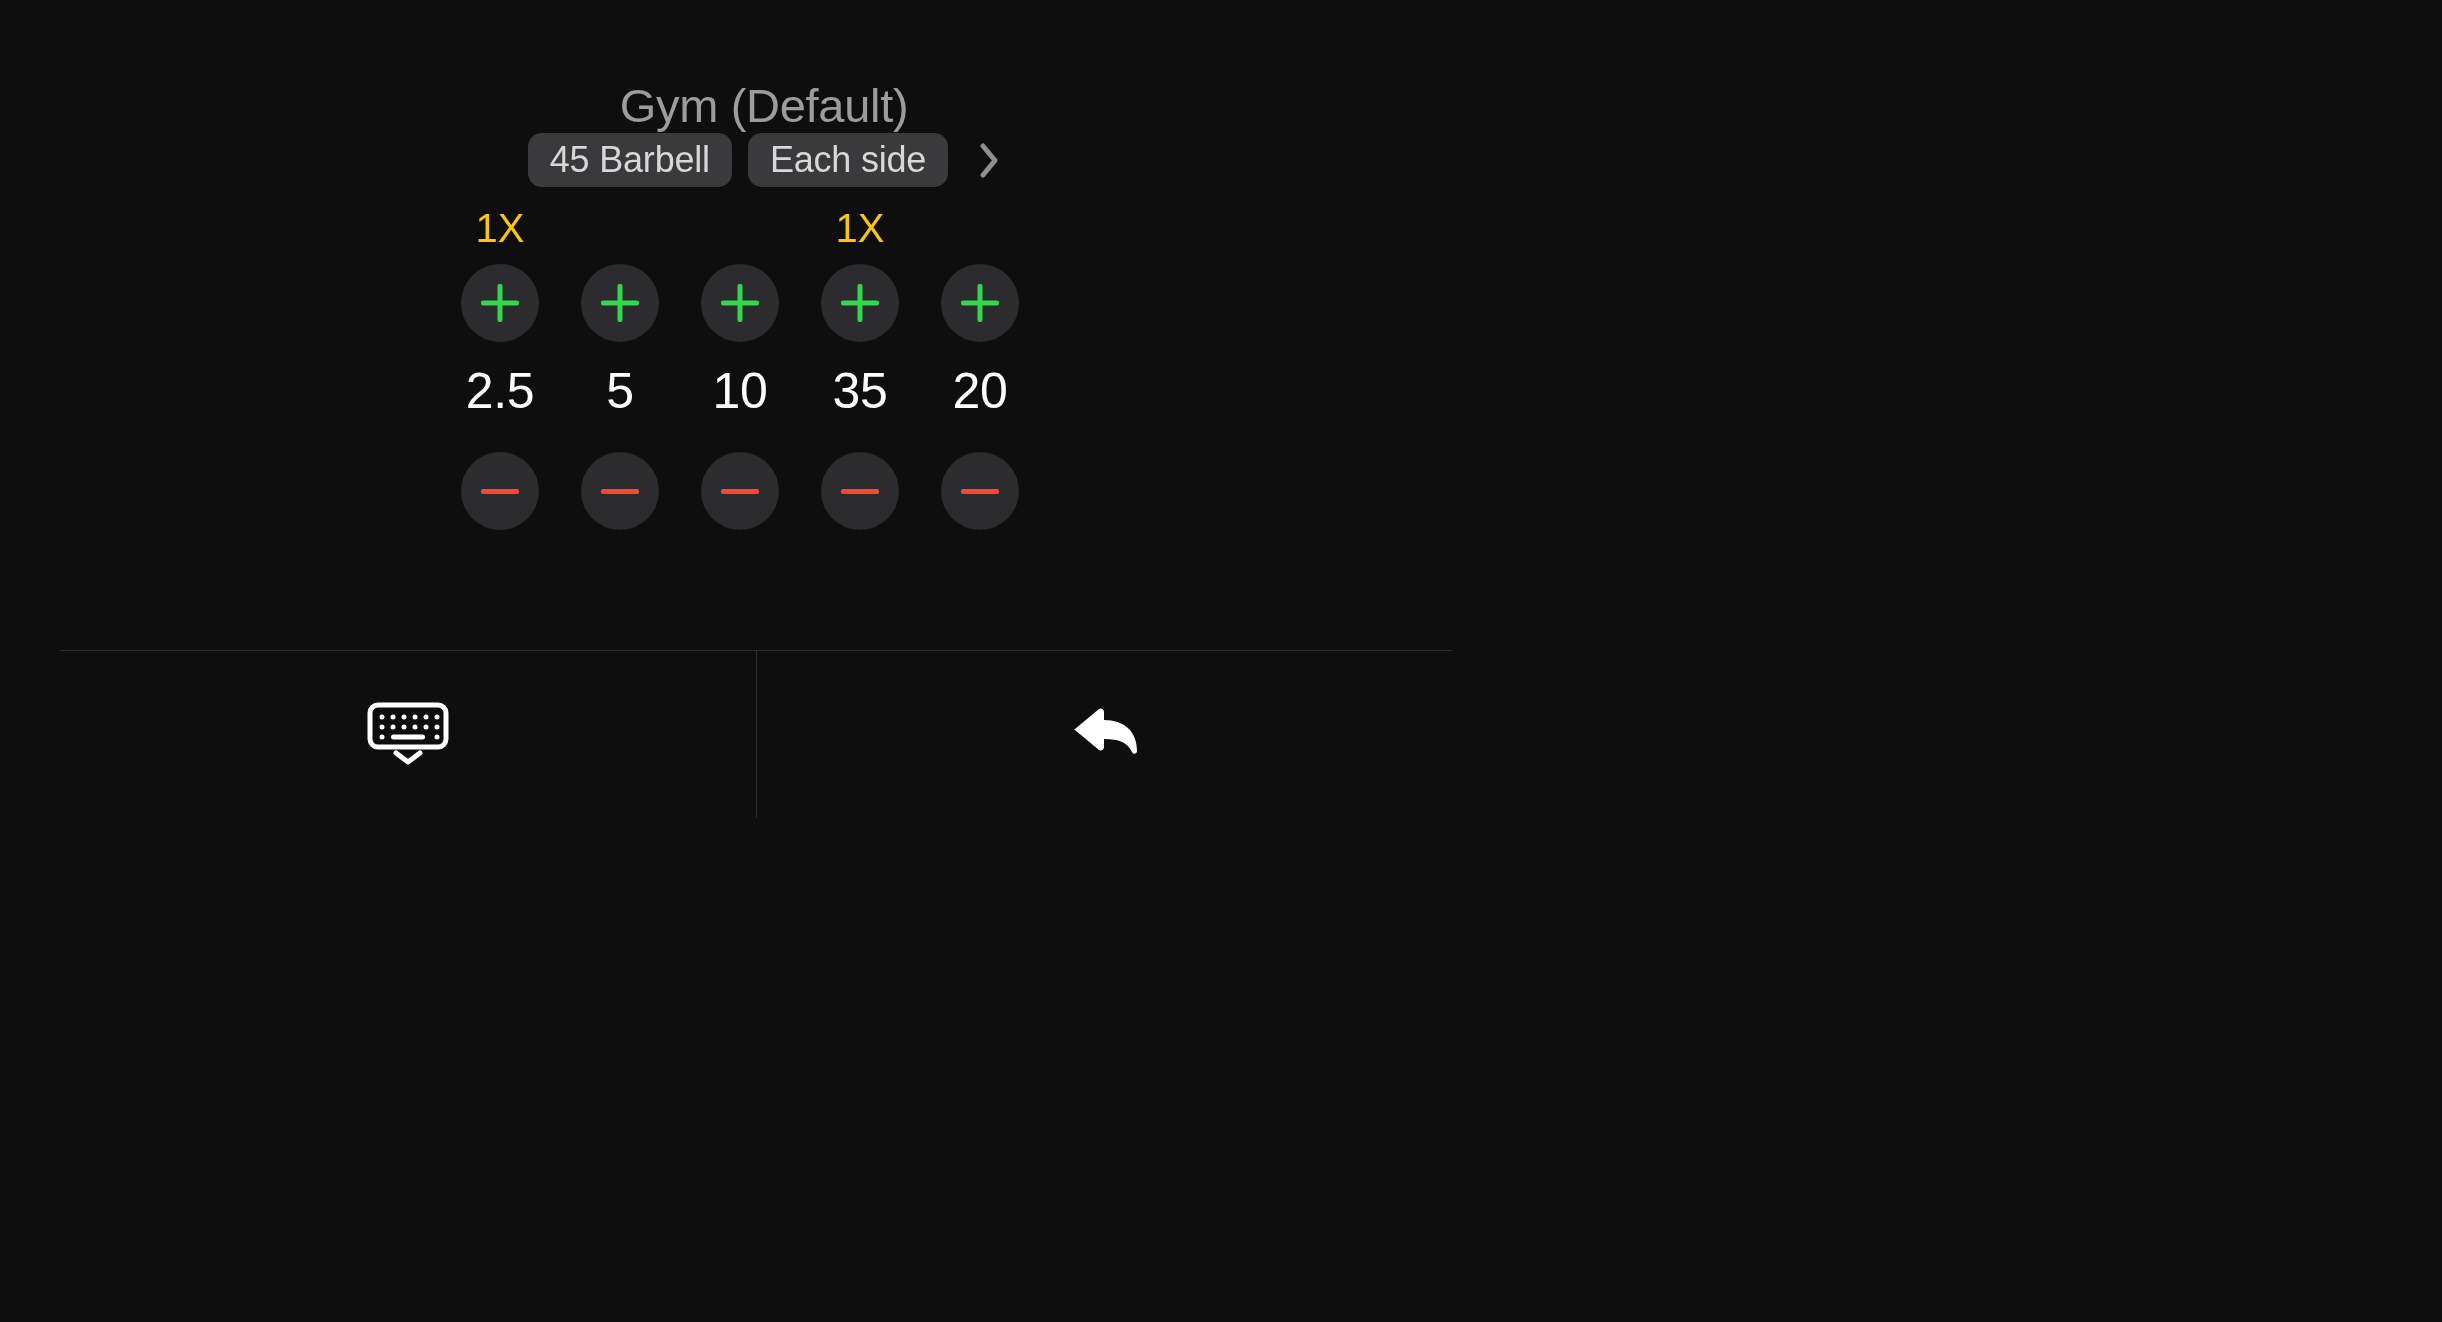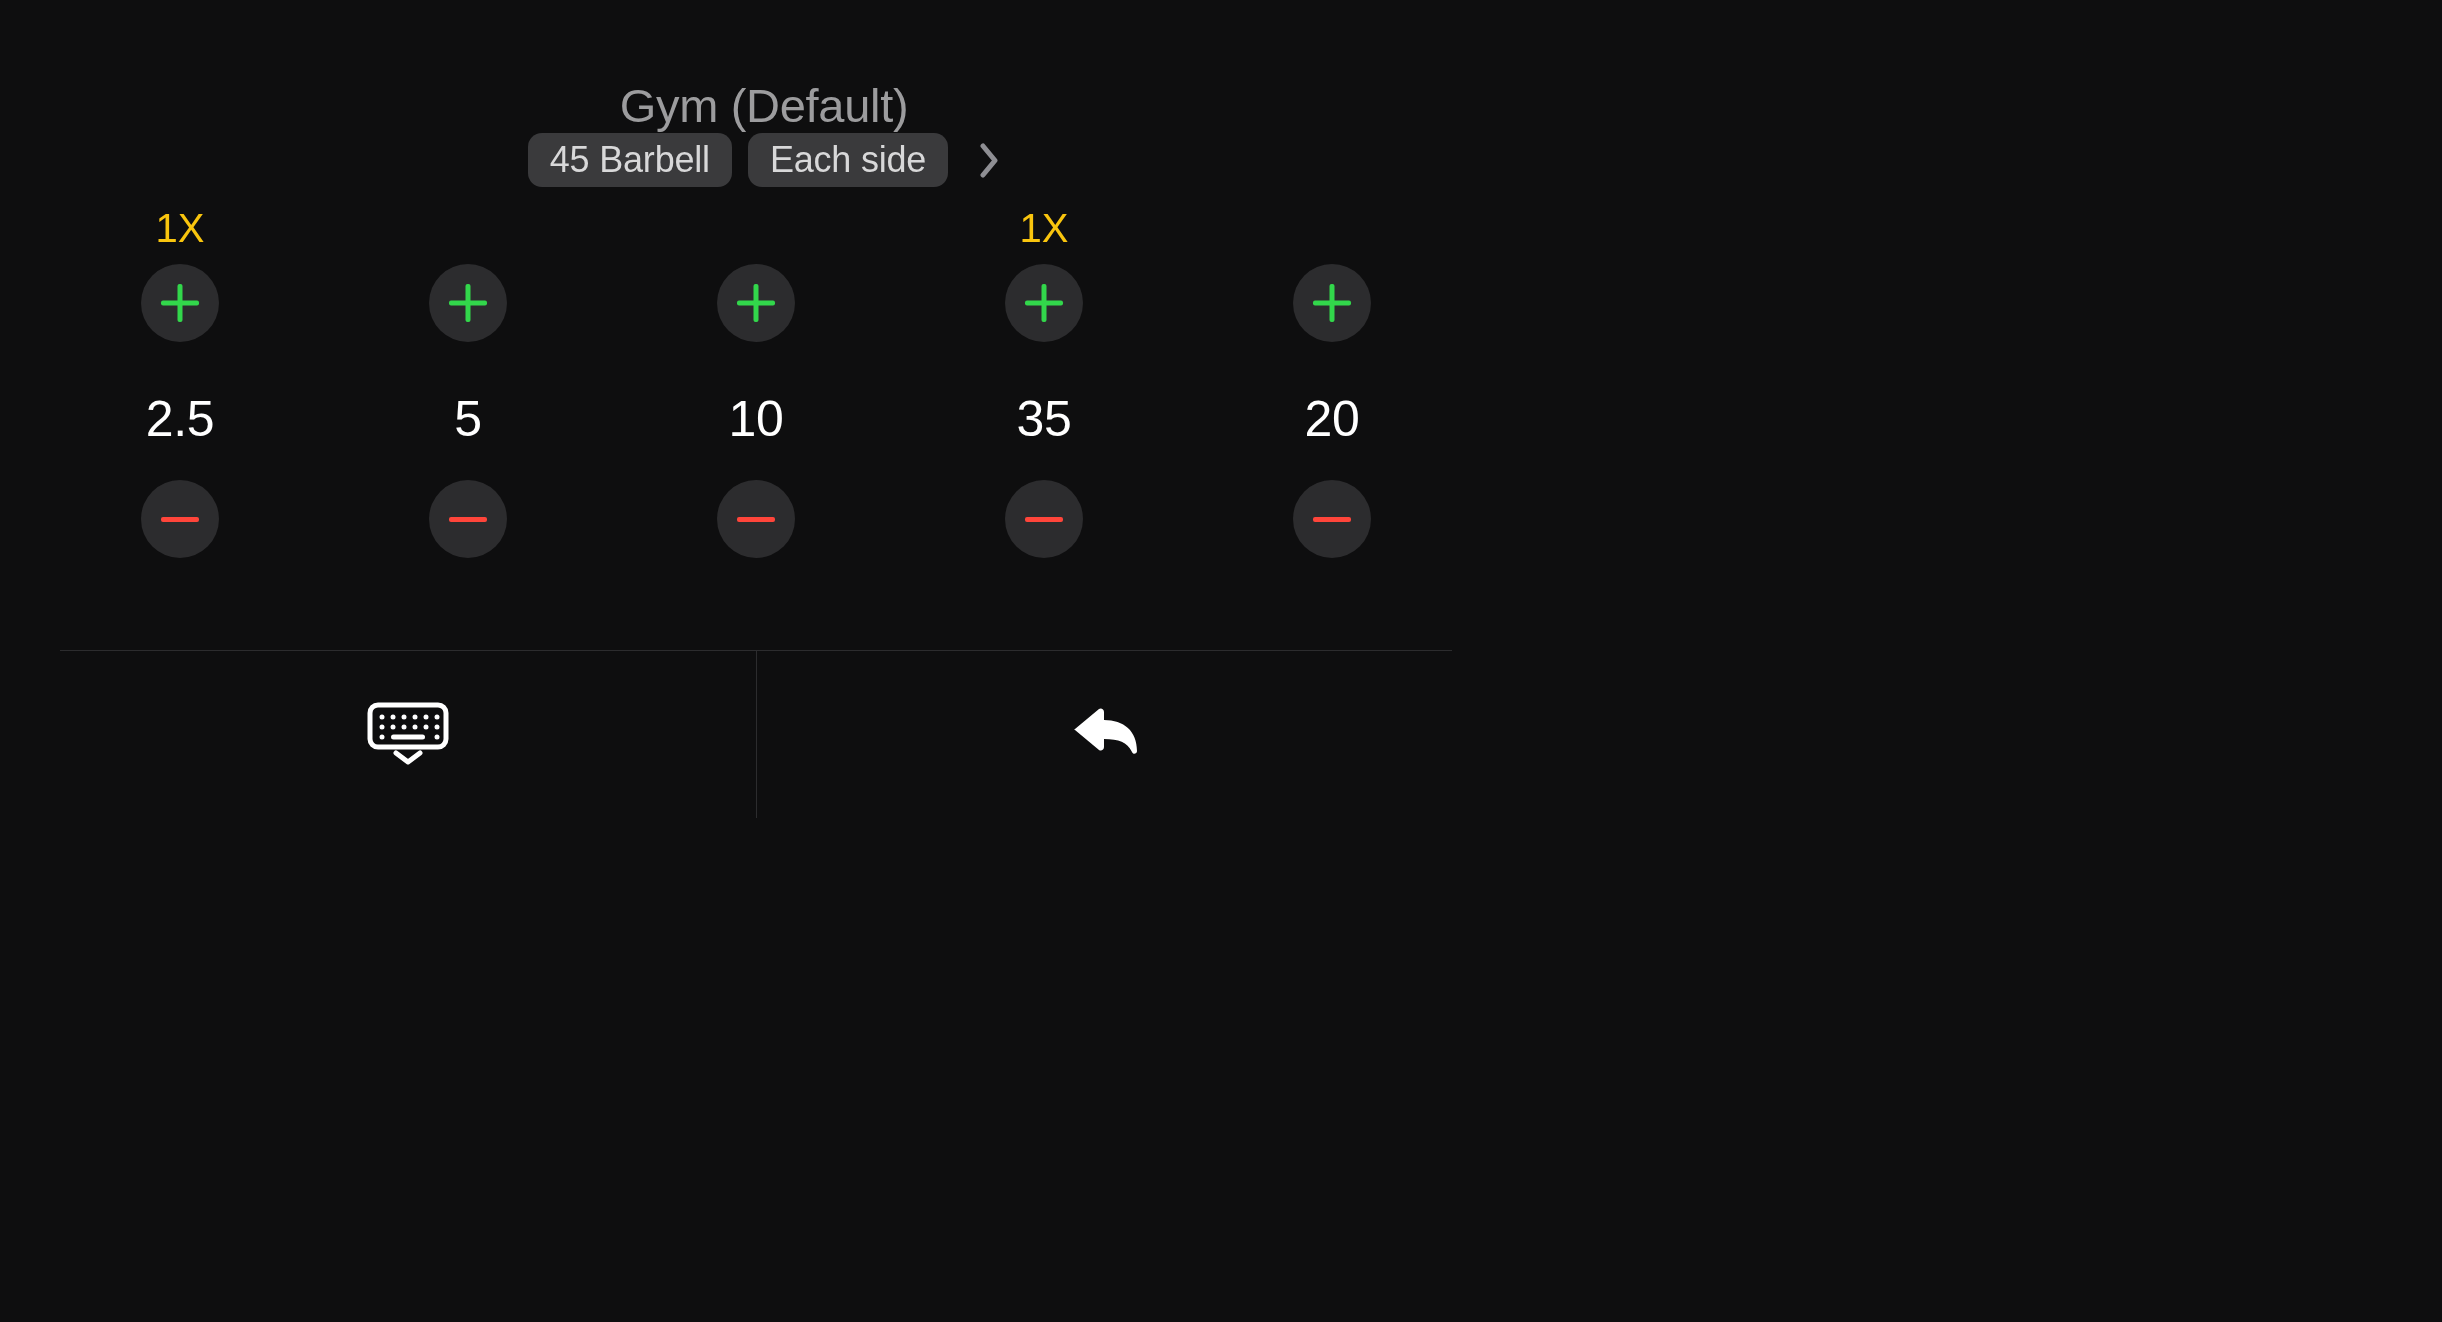--- a/index.html
+++ b/index.html
@@ -65,22 +65,22 @@
       justify-content: center;
     }
     
     .chevron svg {
       width: 100%;
       height: 100%;
     }
     
     .plates-grid {
       display: flex;
-      justify-content: space-between;
-      padding: 62px 120px 50px 120px;
+      justify-content: center;
+      padding: 62px 120px 50px 88px;
       flex: 1;
     }
     
     .plate-column {
       display: flex;
       flex-direction: column;
       align-items: center;
       width: 120px;
     }
     
@@ -153,21 +153,21 @@
       width: 38px;
       height: 5px;
       background-color: #ff453a;
       border-radius: 2px;
     }
     
     .plate-value {
       font-size: 50px;
       font-weight: 400;
       color: #ffffff;
-      margin-top: 48px;
+      margin-top: 20px;
       letter-spacing: -0.3px;
     }
     
     .toolbar {
       display: flex;
       height: 168px;
       border-top: 1px solid #2c2c2e;
       margin: 0 60px;
     }
     

